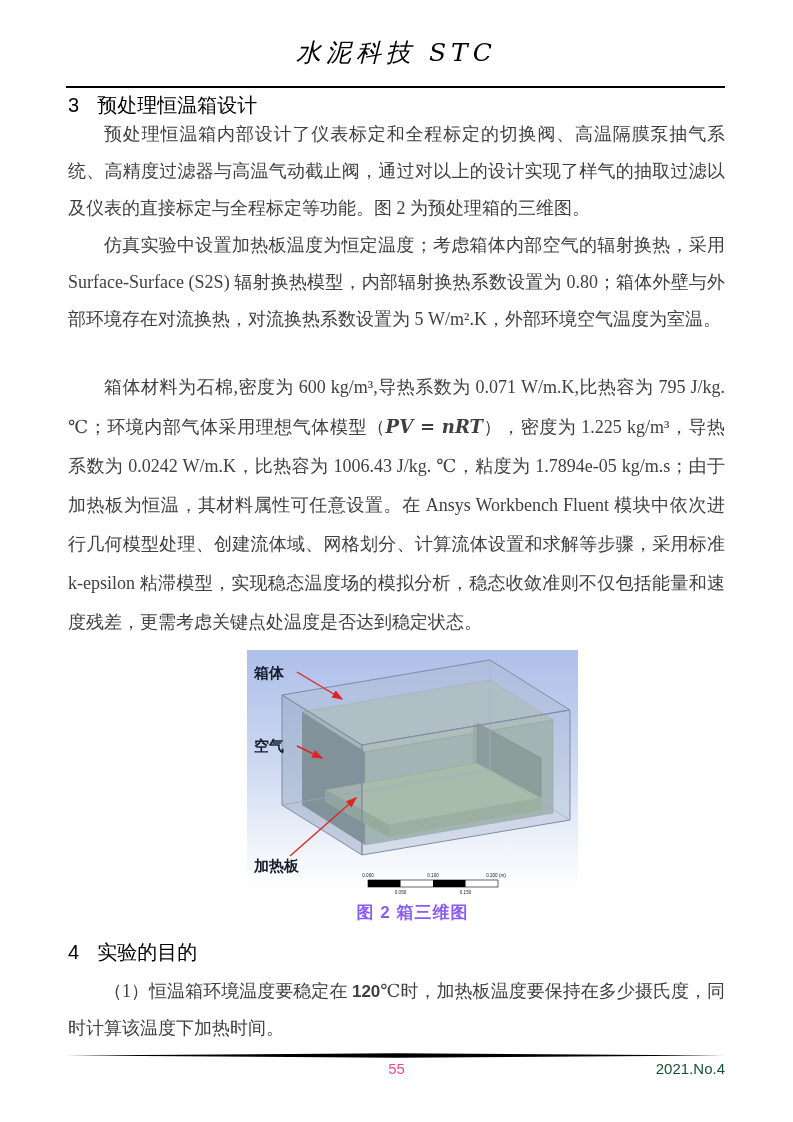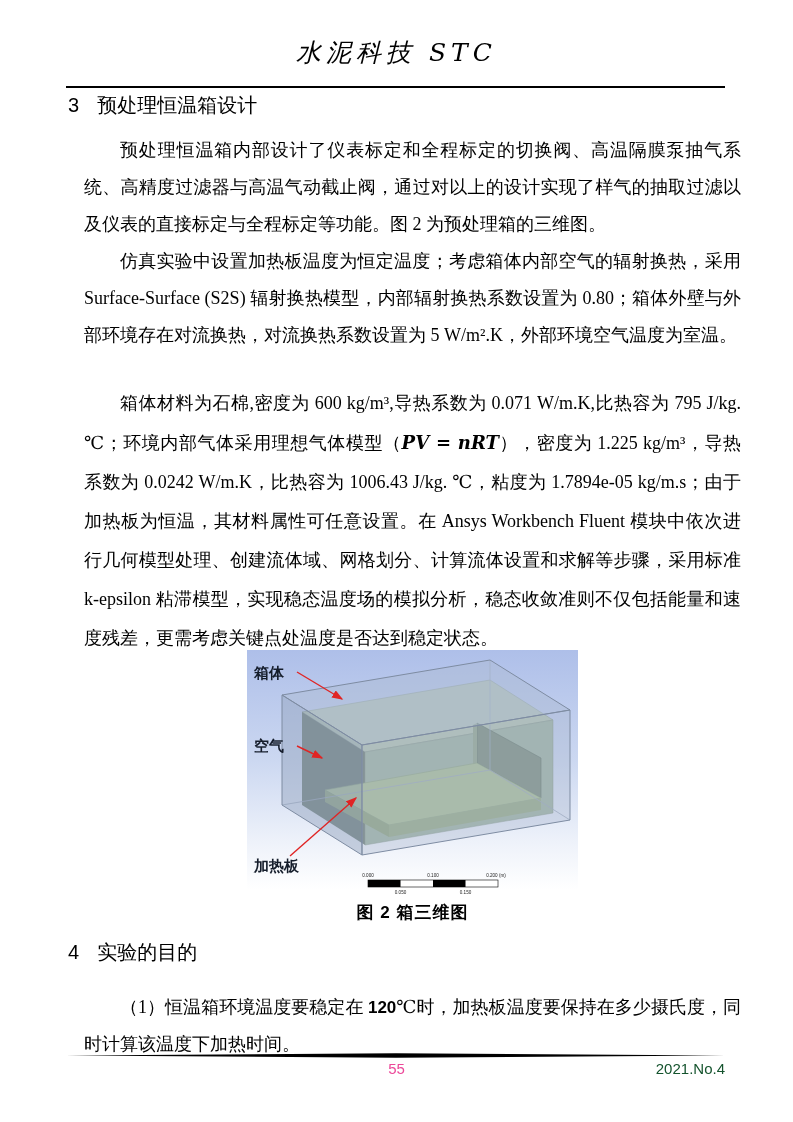--- a/index.html
+++ b/index.html
@@ -15,39 +15,39 @@
   .top-rule{position:absolute;top:86px;left:66px;width:659px;height:2.4px;background:#000;}
   .sec-heading{
     position:absolute;left:68px;font-family:"Liberation Sans","DejaVu Sans",sans-serif;
     font-weight:normal;font-size:20px;color:#000;white-space:nowrap;
   }
   .sec-heading .sec-num{display:inline-block;margin-right:18px;}
   .h3{top:92px;}
   .h4{top:939px;text-align:center;}
   .body-par{
     position:absolute;left:68px;width:657px;font-size:18px;line-height:37px;
-    text-align:justify;text-indent:36px;color:#000000;margin:16px;
+    text-align:justify;text-indent:36px;color:#404040;margin:0;
   }
   .p1{top:116px;}
   .p2{top:227px;}
   .p3{top:368px;line-height:39px;}
   .p4{top:973px;}
   .math-inline{
     font-family:"DejaVu Serif","Liberation Serif",serif;
     font-style:italic;font-weight:600;
   }
   .num-sans{
     font-family:"Liberation Sans","DejaVu Sans",sans-serif;
     font-weight:700;font-size:17px;
   }
   .figure-wrap{position:absolute;left:247px;top:650px;width:331px;height:247px;}
   .figure-caption{
     position:absolute;top:901px;left:247px;width:331px;text-align:center;
     font-family:"Liberation Sans","DejaVu Sans",sans-serif;font-weight:bold;
-    font-size:17px;letter-spacing:1px;color:#000000;
+    font-size:17px;letter-spacing:1px;color:#8b5cf6;
   }
   .footer-rule{position:absolute;top:1053px;left:66px;width:659px;height:5px;}
   .footer-page-num{
     position:absolute;top:1060px;left:0;right:0;text-align:center;
     font-family:"Liberation Sans","DejaVu Sans",sans-serif;font-size:15px;color:#ec4899;
   }
   .footer-issue{
     position:absolute;top:1060px;right:68px;
     font-family:"Liberation Sans","DejaVu Sans",sans-serif;font-size:15px;color:#14532d;
   }

